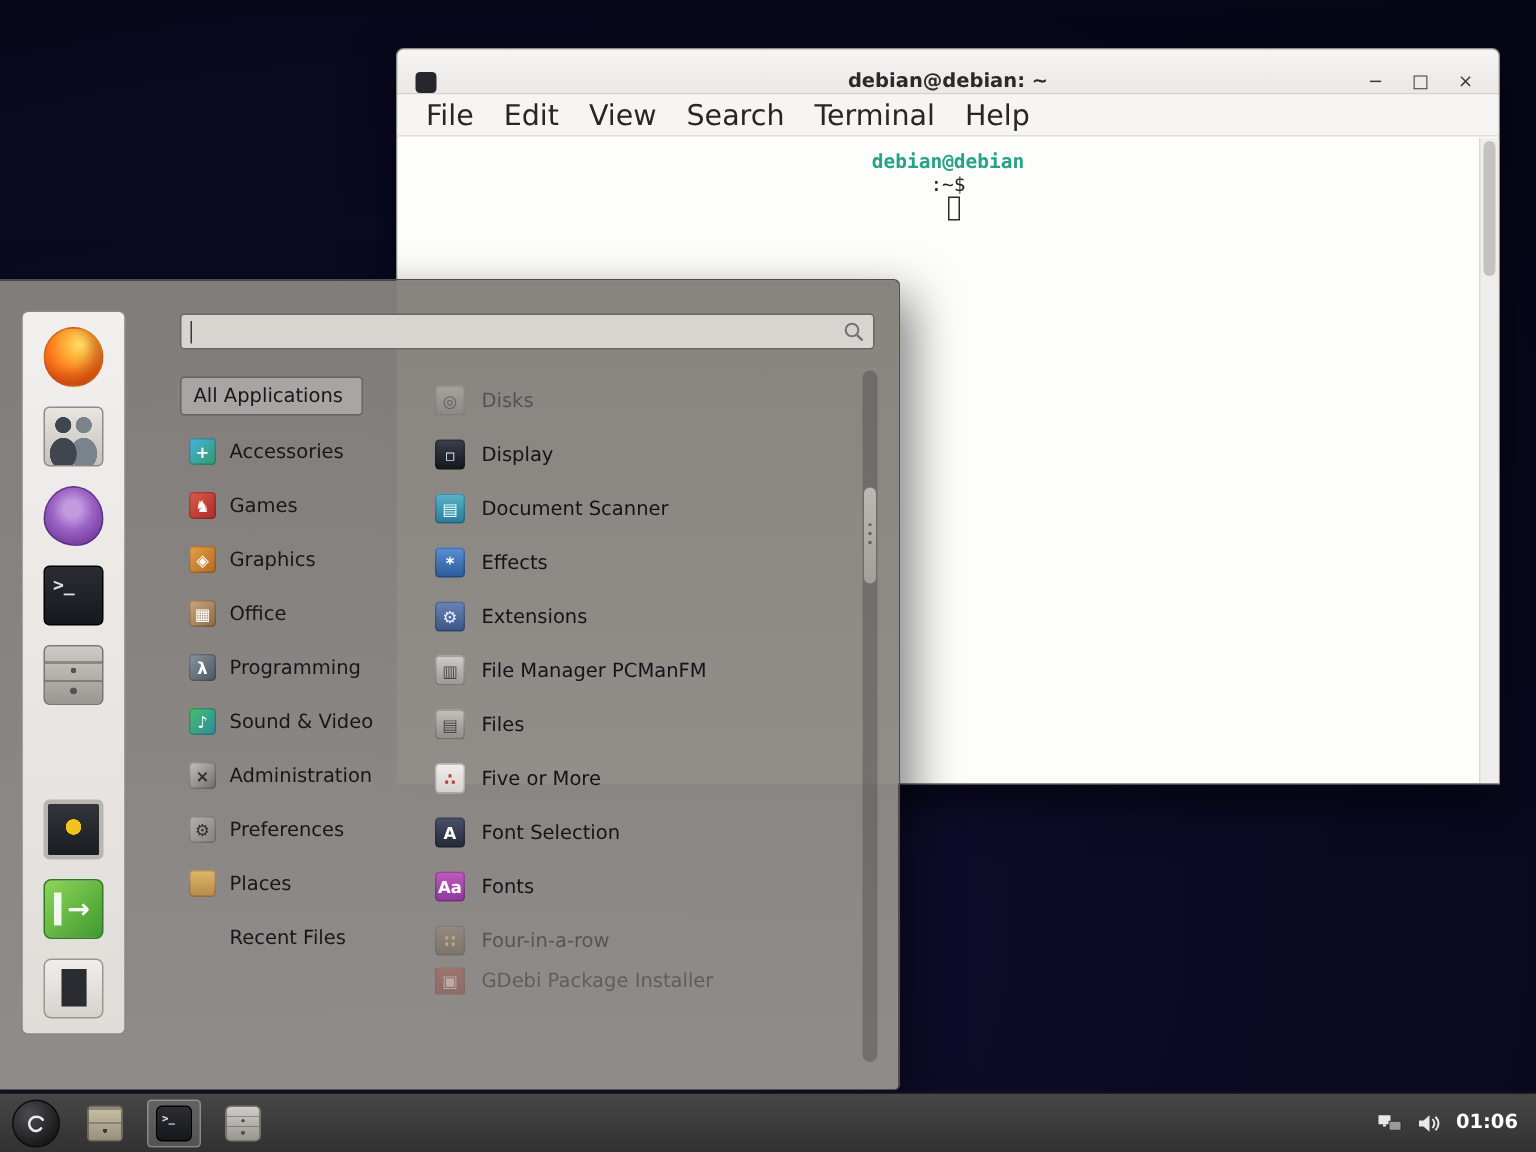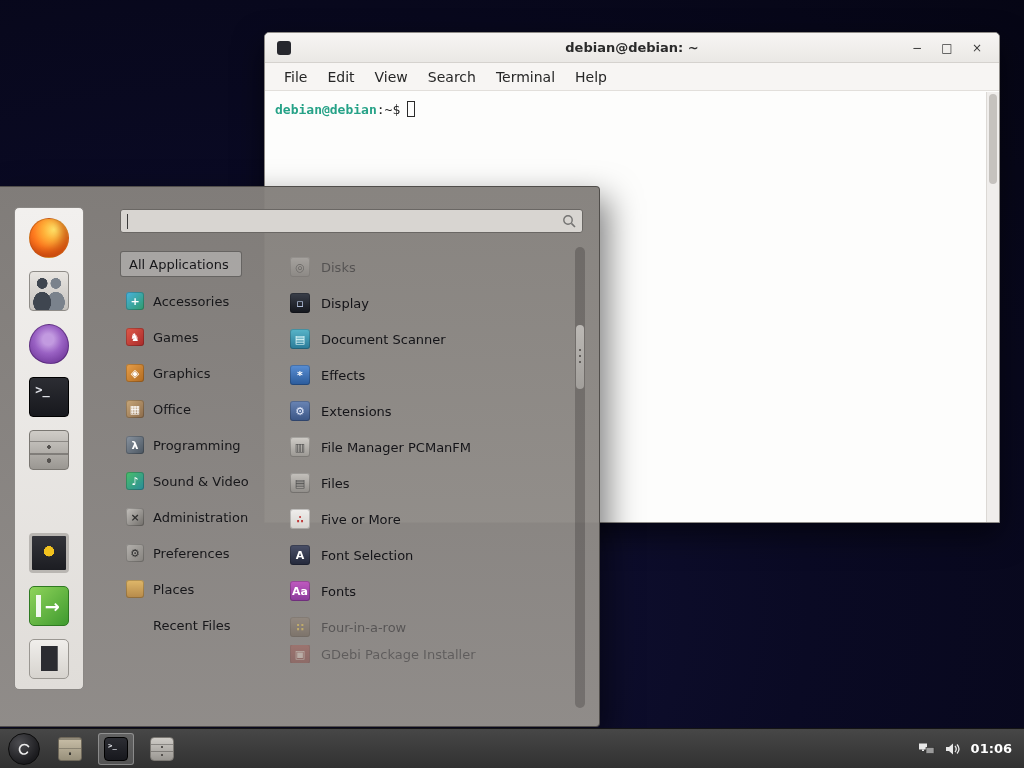--- a/index.html
+++ b/index.html
@@ -10,32 +10,32 @@
   .desktop { position:absolute; inset:0;
     background: radial-gradient(120% 120% at 25% 80%, #13133a 0%, #0a0a24 45%, #050512 100%); }
   .watermark { position:absolute; left:455px; top:662px; z-index:21; font-size:34px; font-weight:bold;
     color:#d8d5d1; opacity:.40; letter-spacing:1px; pointer-events:none; }
 
   
   .terminal-window { position:absolute; left:264px; top:32px; width:736px; height:491px; z-index:5;
     background:#fdfdfc; border:1px solid #8f8c88; border-radius:5px 5px 0 0;
     box-shadow:0 12px 30px rgba(0,0,0,.55); }
   .titlebar { height:30px; background:linear-gradient(#f7f5f3,#eae8e5); border-bottom:1px solid #d5d2ce;
-    border-radius:5px 5px 0 0; display:flex; align-items:center; position:relative;gap:16px; }
+    border-radius:5px 5px 0 0; display:flex; align-items:flex-end; position:relative;gap:16px; }
   .win-icon { width:14px; height:14px; margin-left:12px; background:#26272d; border-radius:3px; z-index:1; }
   .title { position:absolute; left:0; right:0; text-align:center; font-weight:bold; font-size:13px; color:#2a2a2a; }
   .win-btns { margin-left:auto; display:flex; gap:14px; padding-right:14px; z-index:1; }
   .win-btn { width:16px; height:16px; display:flex; align-items:center; justify-content:center;
     font-size:12px; color:#3a3a3a; }
   .menubar { height:28px; background:#f7f5f3; border-bottom:1px solid #e2dfdb; display:flex;
     align-items:center; padding-left:10px; gap:2px; }
-  .mitem { padding:3px 9px; font-size:14px; color:#262626; border-radius:3px; }
+  .mitem { padding:3px 9px; font-size:19px; color:#262626; border-radius:3px; }
   .term-body { position:absolute; top:59px; bottom:0; left:0; right:0; background:#fdfdfc;
     font-family:"DejaVu Sans Mono","Liberation Mono",monospace; font-size:13px; }
-  .prompt { padding:9px 10px; display:flex; align-items:flex-end; white-space:pre; }
+  .prompt { padding:9px 10px; display:flex; align-items:center; white-space:pre;flex-direction:column; }
   .prompt .user { color:#26a287; font-weight:bold; }
   .prompt .suffix { color:#222; }
   .cursor { display:inline-block; width:8px; height:16px; border:1px solid #2a2a2a; margin-left:7px; }
   .term-scrollbar { position:absolute; top:0; right:0; bottom:0; width:13px; background:#f0eeec;
     border-left:1px solid #dcd9d5; }
   .term-thumb { position:absolute; top:2px; left:2px; right:2px; height:90px; background:#c5c2be; border-radius:4px; }
 
   
   .menu-panel { position:absolute; left:0; top:186px; width:600px; height:541px; z-index:20;
     background:linear-gradient(rgba(132,128,124,.97), rgba(148,144,140,.97));

